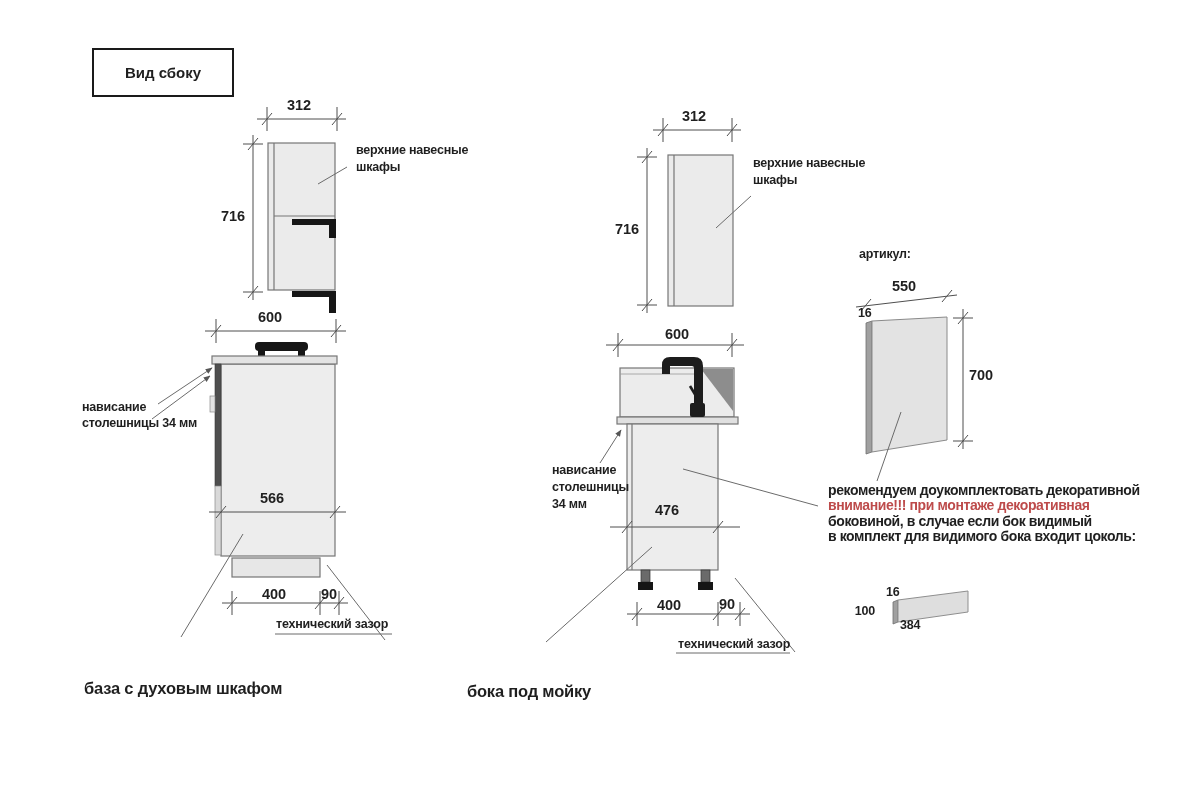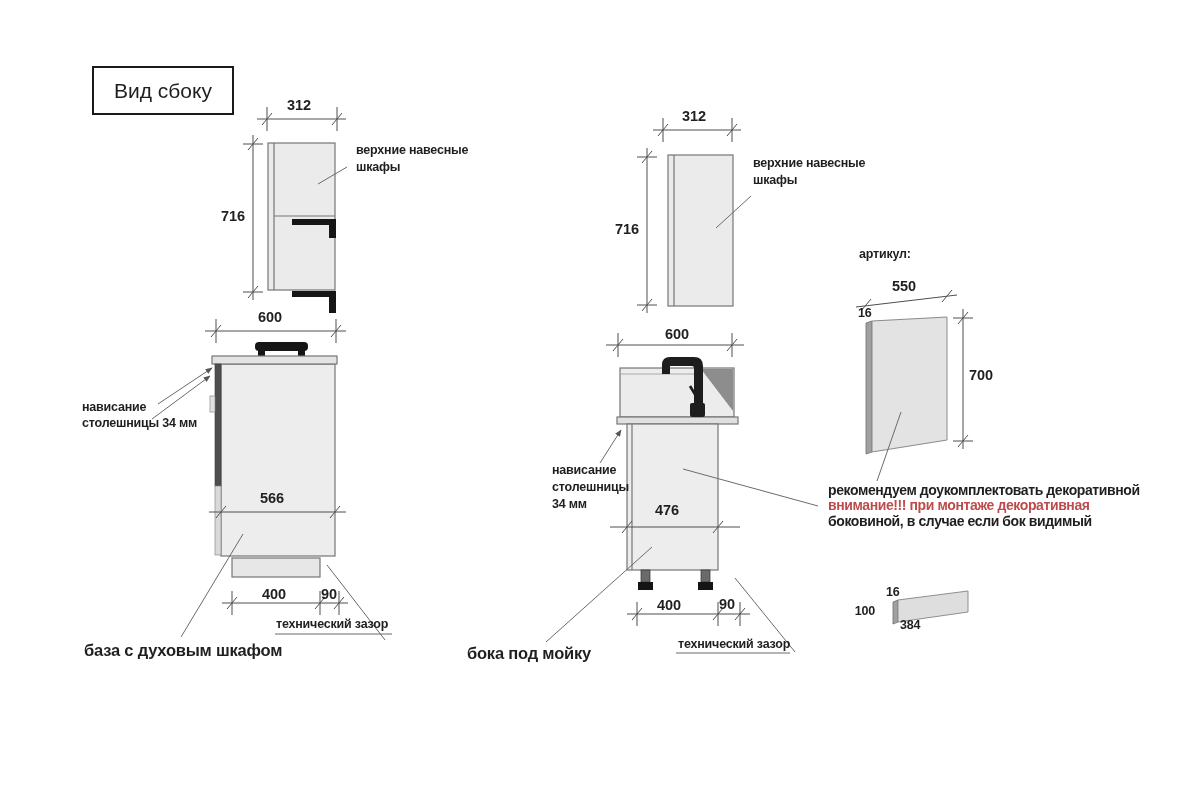--- a/index.html
+++ b/index.html
@@ -2,25 +2,25 @@
 <html><head>
 <meta charset="utf-8">
 <style>
   html,body{margin:0;padding:0;background:#ffffff;}
   .canvas{position:relative;width:1200px;height:800px;background:#ffffff;overflow:hidden;
           font-family:"Liberation Sans",sans-serif;color:#1f1f1f;}
   .canvas svg{position:absolute;left:0;top:0;}
   .t{position:absolute;font-weight:bold;white-space:nowrap;}
   .dim{font-size:14.5px;width:60px;text-align:center;}
   .sm{font-size:12.5px;letter-spacing:-0.2px;}
-  .cap{font-size:16.5px;letter-spacing:-0.2px;}
+  .cap{font-size:16.5px;letter-spacing:-0.2px;margin-top:38px;}
   .noteline{font-size:14px;line-height:15.4px;letter-spacing:-0.4px;font-weight:bold;white-space:nowrap;}
   .red{color:#bd4b4b;}
   .title-box{position:absolute;left:92px;top:48px;width:138px;height:45px;border:2px solid #1a1a1a;
-             display:flex;align-items:center;justify-content:center;font-weight:normal;font-size:21px;margin-top:18px;}
+             display:flex;align-items:center;justify-content:center;font-weight:bold;font-size:15px;}
   .ralign{text-align:center;width:50px;}
 </style>
 </head>
 <body>
 
 <div class="canvas">
 
 <svg width="1200" height="800" viewBox="0 0 1200 800">
   <defs>
     <marker id="arr" viewBox="0 0 10 10" refX="9" refY="5" markerWidth="7" markerHeight="7" orient="auto">
@@ -196,19 +196,20 @@
 
   <div class="t sm" style="left:859px;top:247px">артикул:</div>
   <div class="t dim" style="left:874px;top:278px">550</div>
   <div class="t sm" style="left:858px;top:306px">16</div>
   <div class="t dim" style="left:951px;top:367px">700</div>
 
   <div style="position:absolute;left:828px;top:483px">
     <div class="noteline">рекомендуем доукомплектовать декоративной</div>
     <div class="noteline red">внимание!!! при монтаже декоративная</div>
     <div class="noteline">боковиной, в случае если бок видимый</div>
+    <div class="noteline">в комплект для видимого бока входит цоколь:</div>
   </div>
 
   <div class="t sm" style="left:886px;top:585px">16</div>
   <div class="t sm ralign" style="left:840px;top:604px">100</div>
   <div class="t sm" style="left:900px;top:618px">384</div>
 
 </div>
 
 </body></html>

